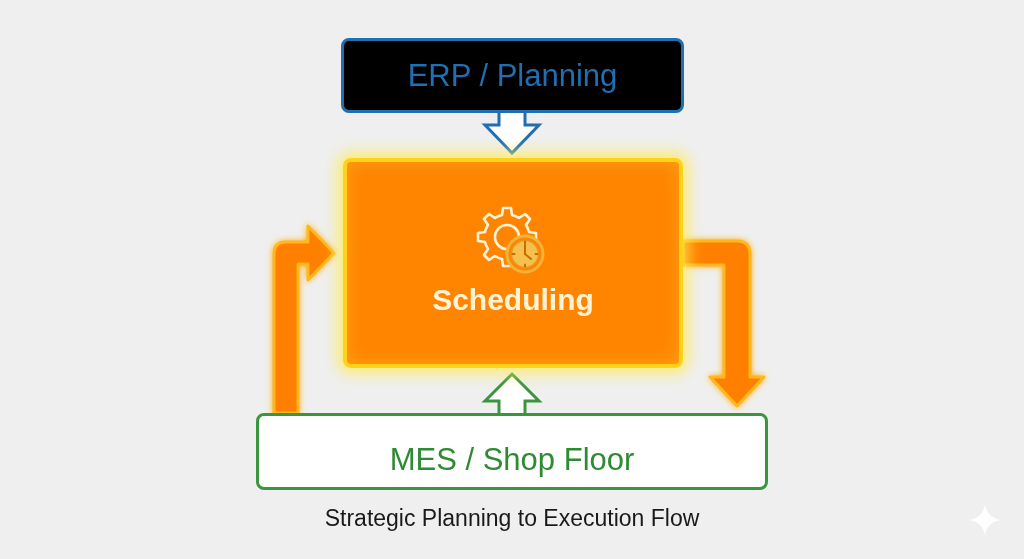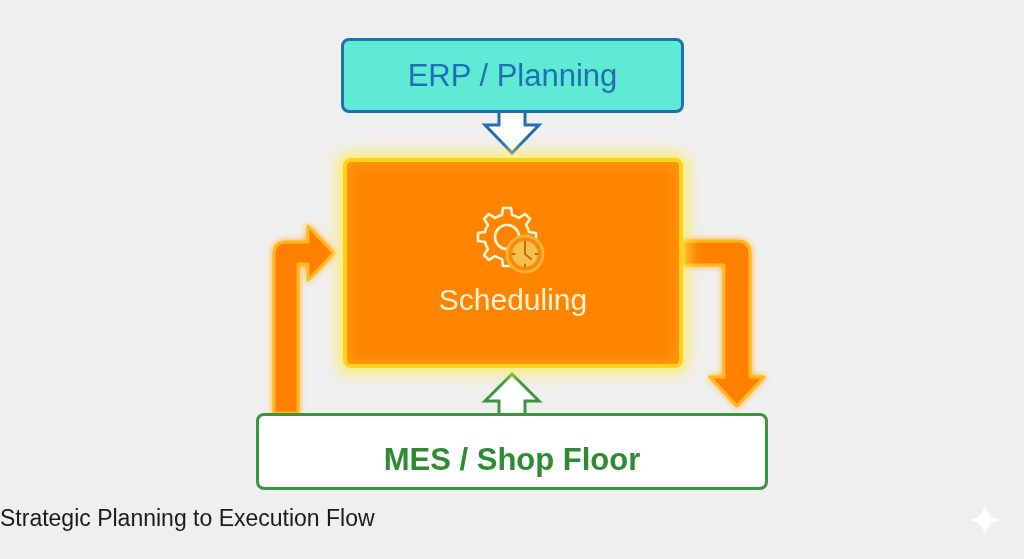--- a/index.html
+++ b/index.html
@@ -10,40 +10,40 @@
       position: relative;
     }
     .layer { position: absolute; left: 0; top: 0; width: 1024px; height: 559px; }
     .box {
       position: absolute; box-sizing: border-box;
       display: flex; align-items: center; justify-content: center;
       text-align: center;
     }
     .erp-box {
       left: 341px; top: 38px; width: 343px; height: 75px;
-      background: #5eead4; border: 3px solid #1f6fb2; border-radius: 8px;
+      background: #000000; border: 3px solid #1f6fb2; border-radius: 8px;
       color: #1f6fb2; font-size: 31px;
     }
     .mes-box {
       left: 256px; top: 413px; width: 512px; height: 77px;
       background: #ffffff; border: 3px solid #3a953c; border-radius: 8px;
-      color: #2e8b33; font-size: 31px; padding-top: 16px; font-weight: bold;
+      color: #2e8b33; font-size: 31px; padding-top: 16px;
     }
     .sched-box {
       left: 343px; top: 158px; width: 340px; height: 210px;
       background: #ff8500; border: 4px solid #ffd21a; border-radius: 8px;
       box-shadow: 0 0 14px 6px rgba(255, 235, 80, 0.75), inset 0 0 18px rgba(255, 190, 40, 0.5);
       flex-direction: column; color: #fff3d6;
     }
-    .sched-title { font-size: 30px; font-weight: normal; line-height: 36px; margin-top: 4px; }
+    .sched-title { font-size: 30px; font-weight: bold; line-height: 36px; margin-top: 4px; }
     .sched-sub { font-size: 29px; font-weight: bold; line-height: 36px; }
     .gear-wrap { width: 76px; height: 76px; margin-top: -6px; }
     .caption {
       position: absolute; left: 0; width: 1024px; top: 505px;
-      color: #1a1a1a; font-size: 23px;
+      text-align: center; color: #1a1a1a; font-size: 23px;
     }
     .sparkle { position: absolute; left: 965px; top: 500px; width: 40px; height: 40px; }
   </style>
 </head>
 <body>
 
 <svg class="layer" viewBox="0 0 1024 559">
   <defs>
     <filter id="glow" x="-30%" y="-30%" width="160%" height="160%">
       <feGaussianBlur stdDeviation="3" result="b"></feGaussianBlur>

